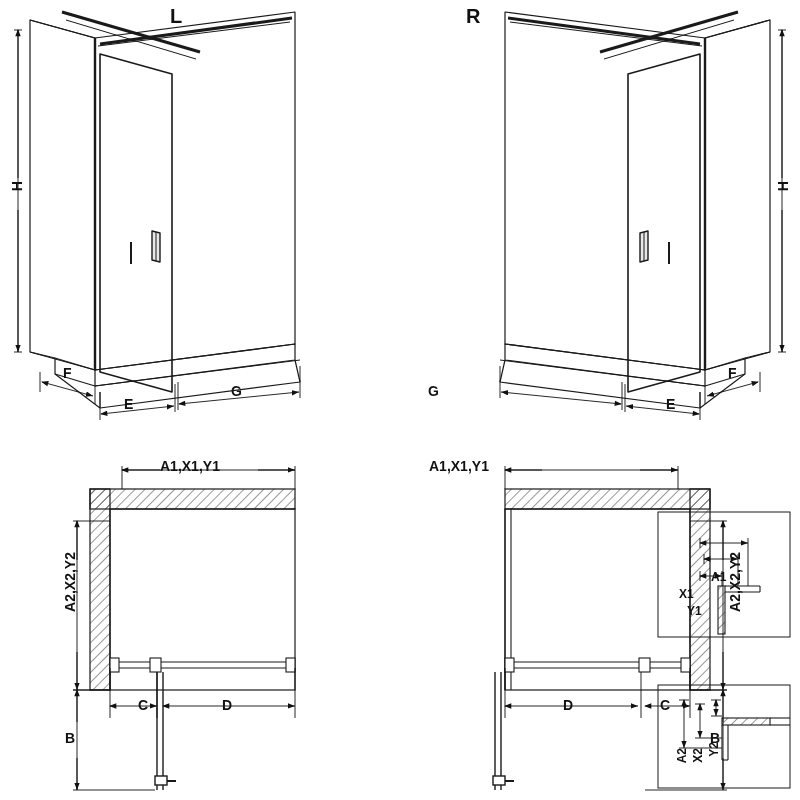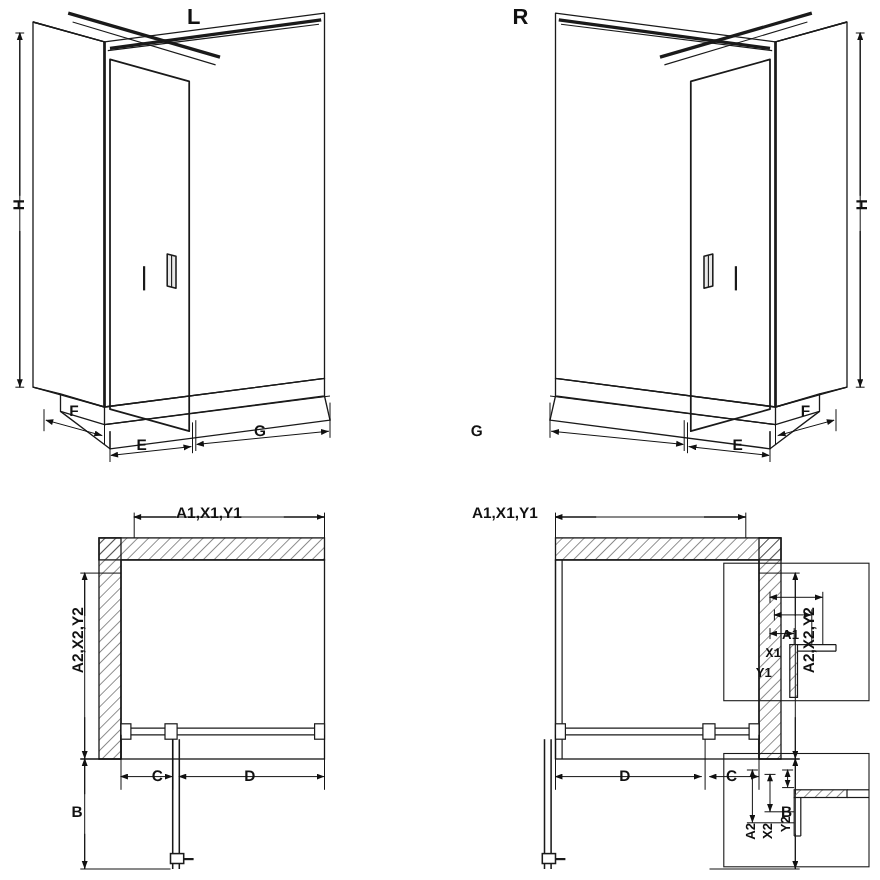--- a/index.html
+++ b/index.html
@@ -295,20 +295,20 @@
   <div class="lbl lbl-dim" style="left:222px;top:697px;">D</div>
   <div class="lbl lbl-dim" style="left:65px;top:730px;">B</div>
 
   <div class="lbl lbl-dim" style="left:429px;top:458px;">A1,X1,Y1</div>
   <div class="lbl lbl-dim vert" style="left:727px;top:552px;">A2,X2,Y2</div>
   <div class="lbl lbl-dim" style="left:563px;top:697px;">D</div>
   <div class="lbl lbl-dim" style="left:660px;top:697px;">C</div>
   <div class="lbl lbl-dim" style="left:710px;top:730px;">B</div>
 
   <div class="lbl lbl-dim-s" style="left:711px;top:528px;">A1</div>
-  <div class="lbl lbl-dim-s" style="left:696px;top:545px;font-family:Liberation Mono, monospace;">X1</div>
+  <div class="lbl lbl-dim-s" style="left:679px;top:545px;">X1</div>
   <div class="lbl lbl-dim-s" style="left:687px;top:562px;">Y1</div>
 
   <div class="lbl lbl-dim-s vert" style="left:675px;top:706px;">A2</div>
   <div class="lbl lbl-dim-s vert" style="left:691px;top:706px;">X2</div>
   <div class="lbl lbl-dim-s vert" style="left:707px;top:700px;">Y2</div>
 
 </div>
 
 </body></html>

